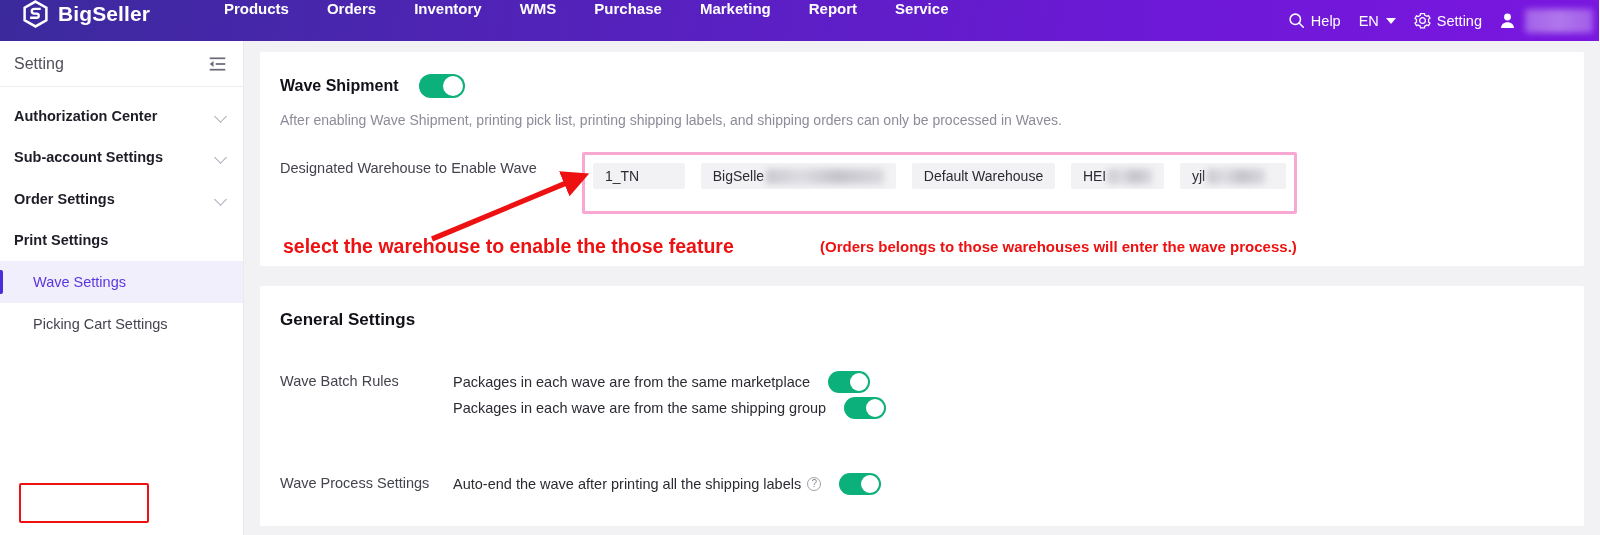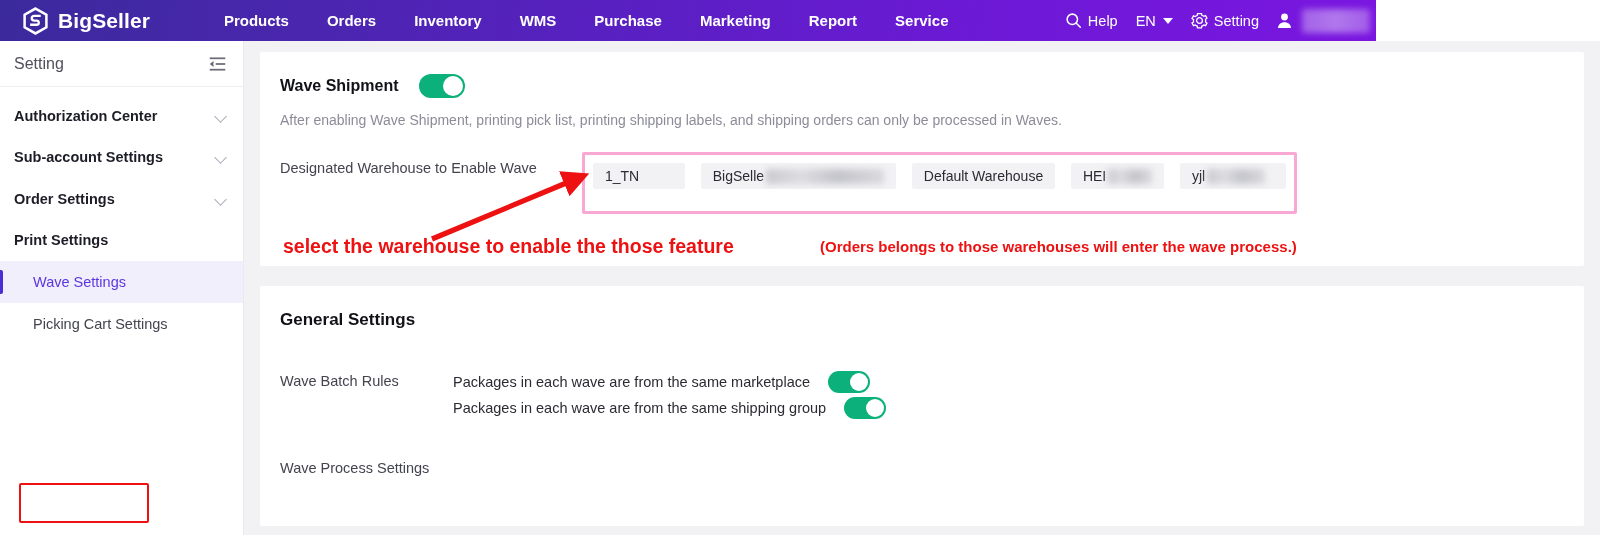--- a/index.html
+++ b/index.html
@@ -6,23 +6,23 @@
   html, body {
     width: 1600px; height: 535px;
     font-family: "Liberation Sans", sans-serif;
     background: #ffffff;
     overflow: hidden;
   }
 
   
   .topnav {
     position: absolute; top: 0; left: 0;
-    width: 1376px; height: 41px;
+    width: 1599px; height: 41px;
     background: linear-gradient(100deg, #3b2a9c 0%, #4727ab 18%, #5b1fc4 48%, #6d19d6 72%, #7a16e0 100%);
-    display: flex; align-items: center;
+    display: flex; align-items: flex-start;
   }
   .brand { display: flex; align-items: center; margin-left: 22px; }
   .brand-logo { width: 27px; height: 28px; display: block; }
   .brand-name {
     color: #ffffff; font-size: 21px; font-weight: bold;
     margin-left: 9px; letter-spacing: .1px;
   }
   .nav-links { display: flex; align-items: center; margin-left: 55px; }
   .nav-link {
     color: #ffffff; font-size: 15px; font-weight: bold;
@@ -329,22 +329,31 @@
         </div>
         <div class="g-item" style="margin-top:4px;">
           <span class="txt">Packages in each wave are from the same shipping group</span>
           <span class="toggle" style="margin-left:18px;">
             <span class="knob"></span>
           </span>
         </div>
       </div>
     </div>
 
-    <div class="g-row" style="margin-top:39px;">
+    <div class="g-row" style="margin-top:54px;">
       <span class="g-lbl">Wave Process Settings</span>
+      <div class="g-items">
+        <div class="g-item">
+          <span class="txt">Auto-end the wave after printing all the shipping labels</span>
+          <span class="qmark">?</span>
+          <span class="toggle" style="margin-left:18px;">
+            <span class="knob"></span>
+          </span>
+        </div>
+      </div>
     </div>
   </div>
 </div>
 
 <svg class="anno-arrow" width="1356" height="494" viewBox="0 0 1356 494">
   <defs>
     <marker id="arrowhead" markerWidth="5.2" markerHeight="5.2" refX="1.4" refY="2.6" orient="auto">
       <polygon points="0,0 5.2,2.6 0,5.2" fill="#ee1111"></polygon>
     </marker>
   </defs>

